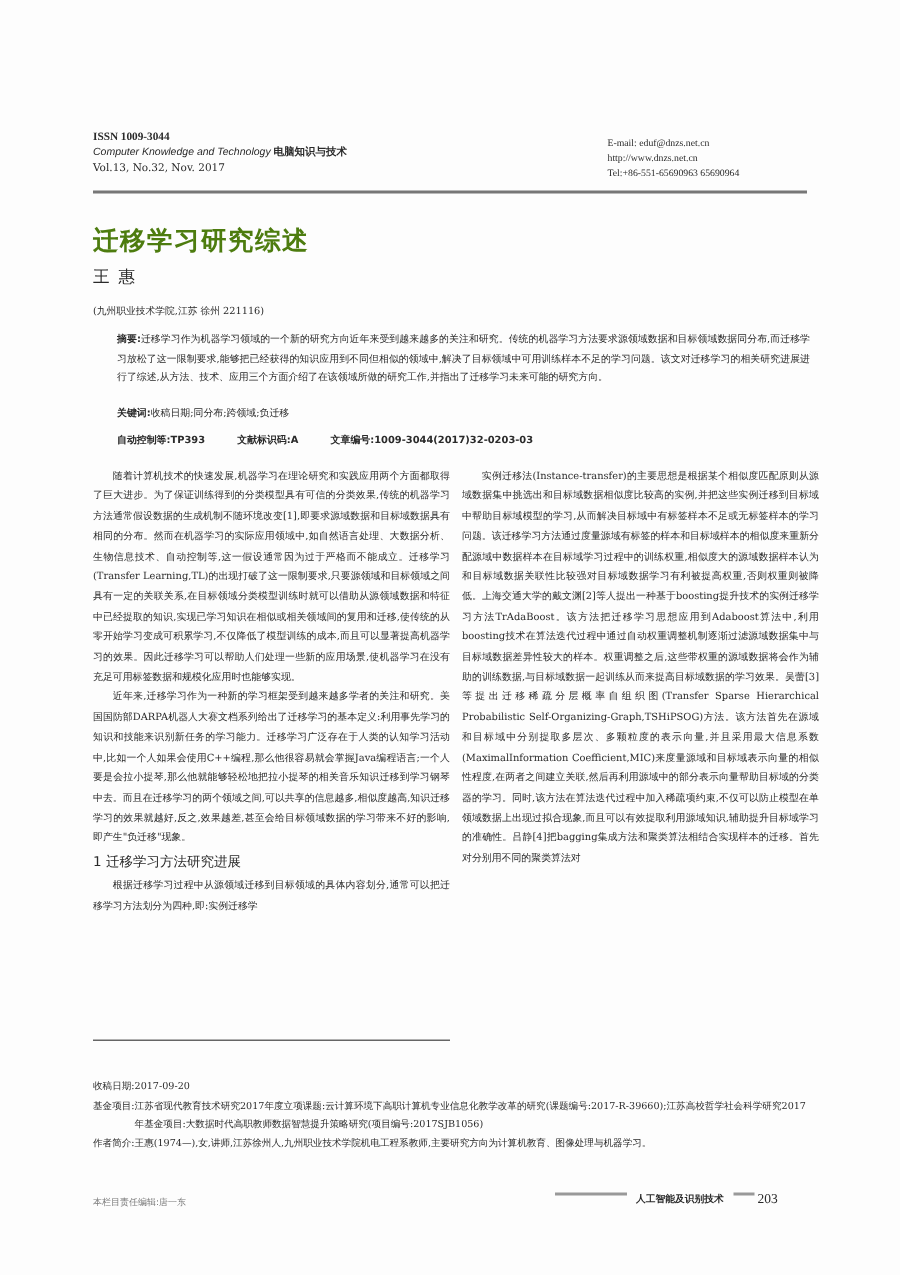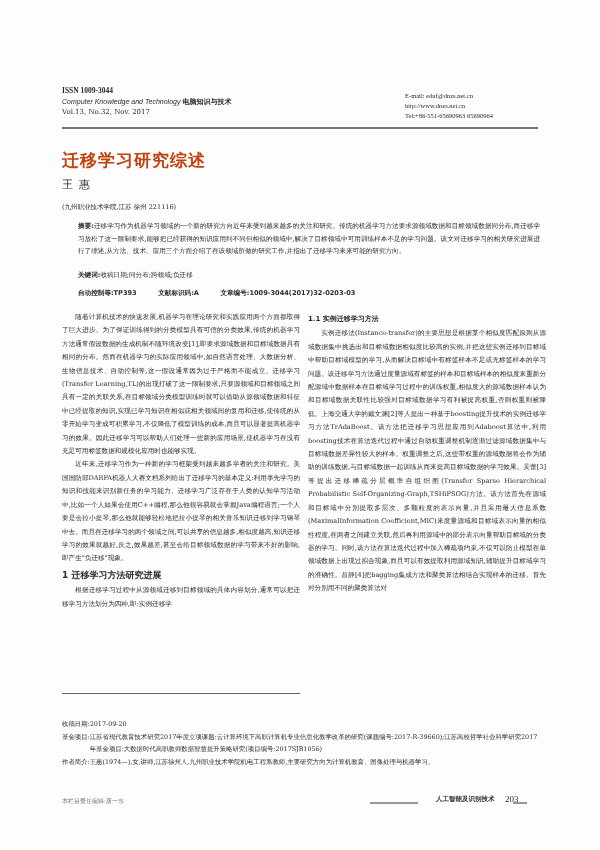--- a/index.html
+++ b/index.html
@@ -6,40 +6,40 @@
   body { width:600px; height:850px; position:relative; overflow:hidden;
          font-family:"DejaVu Serif", serif; color:#2a2a2a; }
   .abs { position:absolute;margin-top:27px; }
   .hdr-left { left:62px; top:58px; font-size:7px; line-height:11px; }
   .hdr-left .issn { font-weight:bold; font-family:"Liberation Serif", serif; font-size:7.5px; }
   .hdr-left .journal { font-style:italic; font-family:"Liberation Sans", sans-serif; }
   .hdr-left .journal b { font-style:normal; }
   .hdr-right { left:405px; top:64px; font-size:6.5px; line-height:10px; font-family:"Liberation Serif", serif; }
   .hdr-rule { left:62px; top:100px; width:476px; height:2px; background:#777; }
   .title { left:62px; top:122px; font-size:17px; font-weight:bold; letter-spacing:1px;
-           font-family:"DejaVu Sans", sans-serif; color:#c2410c; }
+           font-family:"DejaVu Sans", sans-serif; color:#4d7c0f; }
   .author { left:62px; top:150px; font-size:11px; letter-spacing:6px; font-family:"DejaVu Serif", serif; }
   .affil { left:62px; top:176px; font-size:6.5px; }
   .abstract { left:78px; top:193px; width:462px; font-size:6.6px; line-height:12.5px; text-align:justify; }
   .abstract b, .kw b, .cls b { font-family:"DejaVu Sans", sans-serif; }
   .kw { left:78px; top:244px; font-size:6.6px; }
   .cls { left:78px; top:262px; font-size:6.6px; font-weight:bold; font-family:"DejaVu Sans", sans-serif; word-spacing:2px; }
   .col { font-size:6.6px; line-height:13.4px; text-align:justify; width:238px; }
   .col p { margin:0; text-indent:2em; }
-  .col h3 { margin:3px 0 2px 0; font-size:9px; font-family:"DejaVu Sans", sans-serif; font-weight:bold; }
+  .col h3 { margin:3px 0 2px 0; font-size:9px; font-family:"DejaVu Sans", sans-serif; font-weight:normal; }
   .col h4 { margin:2px 0 1px 0; font-size:7px; font-family:"DejaVu Sans", sans-serif; font-weight:bold; }
   .col-left { left:62px; top:284px; }
   .col-right { left:308px; top:284px; width:238px; }
   .fn-rule { left:62px; top:666px; width:238px; height:1px; background:#666; }
   .footnotes { left:62px; top:691px; width:480px; font-size:6.4px; line-height:12.5px; }
   .footnotes .row { display:flex; }
   .footnotes .lbl { white-space:nowrap; }
   .footnotes .txt { flex:1; }
   .foot-editor { left:62px; top:770px; font-size:6px; color:#777; font-family:"DejaVu Sans", sans-serif; }
-  .foot-section { left:370px; top:768px; display:flex; align-items:flex-end; gap:18px; }
+  .foot-section { left:370px; top:768px; display:flex; align-items:flex-start; gap:6px; }
   .foot-section .bar { height:2px; background:#999; }
   .foot-section .name { font-size:6.5px; font-weight:bold; font-family:"DejaVu Sans", sans-serif; }
   .page-no { left:505px; top:767px; font-size:9px; font-family:"Liberation Serif", serif; }
 </style>
 </head>
 <body>
 
 <div class="abs hdr-left">
   <div class="issn">ISSN 1009-3044</div>
   <div class="journal">
@@ -73,21 +73,20 @@
 </div>
 
 <div class="abs col col-left">
   <p>随着计算机技术的快速发展,机器学习在理论研究和实践应用两个方面都取得了巨大进步。为了保证训练得到的分类模型具有可信的分类效果,传统的机器学习方法通常假设数据的生成机制不随环境改变[1],即要求源域数据和目标域数据具有相同的分布。然而在机器学习的实际应用领域中,如自然语言处理、大数据分析、生物信息技术、自动控制等,这一假设通常因为过于严格而不能成立。迁移学习(Transfer Learning,TL)的出现打破了这一限制要求,只要源领域和目标领域之间具有一定的关联关系,在目标领域分类模型训练时就可以借助从源领域数据和特征中已经提取的知识,实现已学习知识在相似或相关领域间的复用和迁移,使传统的从零开始学习变成可积累学习,不仅降低了模型训练的成本,而且可以显著提高机器学习的效果。因此迁移学习可以帮助人们处理一些新的应用场景,使机器学习在没有充足可用标签数据和规模化应用时也能够实现。</p>
   <p>近年来,迁移学习作为一种新的学习框架受到越来越多学者的关注和研究。美国国防部DARPA机器人大赛文档系列给出了迁移学习的基本定义:利用事先学习的知识和技能来识别新任务的学习能力。迁移学习广泛存在于人类的认知学习活动中,比如一个人如果会使用C++编程,那么他很容易就会掌握Java编程语言;一个人要是会拉小提琴,那么他就能够轻松地把拉小提琴的相关音乐知识迁移到学习钢琴中去。而且在迁移学习的两个领域之间,可以共享的信息越多,相似度越高,知识迁移学习的效果就越好,反之,效果越差,甚至会给目标领域数据的学习带来不好的影响,即产生"负迁移"现象。</p>
   <h3>1 迁移学习方法研究进展</h3>
   <p>根据迁移学习过程中从源领域迁移到目标领域的具体内容划分,通常可以把迁移学习方法划分为四种,即:实例迁移学</p>
 </div>
 
 <div class="abs col col-right">
-  <h4>1.1 实例迁移学习方法</h4>
   <p>实例迁移法(Instance-transfer)的主要思想是根据某个相似度匹配原则从源域数据集中挑选出和目标域数据相似度比较高的实例,并把这些实例迁移到目标域中帮助目标域模型的学习,从而解决目标域中有标签样本不足或无标签样本的学习问题。该迁移学习方法通过度量源域有标签的样本和目标域样本的相似度来重新分配源域中数据样本在目标域学习过程中的训练权重,相似度大的源域数据样本认为和目标域数据关联性比较强对目标域数据学习有利被提高权重,否则权重则被降低。上海交通大学的戴文渊[2]等人提出一种基于boosting提升技术的实例迁移学习方法TrAdaBoost。该方法把迁移学习思想应用到Adaboost算法中,利用boosting技术在算法迭代过程中通过自动权重调整机制逐渐过滤源域数据集中与目标域数据差异性较大的样本。权重调整之后,这些带权重的源域数据将会作为辅助的训练数据,与目标域数据一起训练从而来提高目标域数据的学习效果。吴蕾[3]等提出迁移稀疏分层概率自组织图(Transfer Sparse Hierarchical Probabilistic Self-Organizing-Graph,TSHiPSOG)方法。该方法首先在源域和目标域中分别提取多层次、多颗粒度的表示向量,并且采用最大信息系数(MaximalInformation Coefficient,MIC)来度量源域和目标域表示向量的相似性程度,在两者之间建立关联,然后再利用源域中的部分表示向量帮助目标域的分类器的学习。同时,该方法在算法迭代过程中加入稀疏项约束,不仅可以防止模型在单领域数据上出现过拟合现象,而且可以有效提取利用源域知识,辅助提升目标域学习的准确性。吕静[4]把bagging集成方法和聚类算法相结合实现样本的迁移。首先对分别用不同的聚类算法对</p>
 </div>
 
 <div class="abs fn-rule"></div>
 <div class="abs footnotes">
   <div class="row">
     <span class="lbl">收稿日期:</span>
     <span class="txt">2017-09-20</span>
   </div>
   <div class="row">

